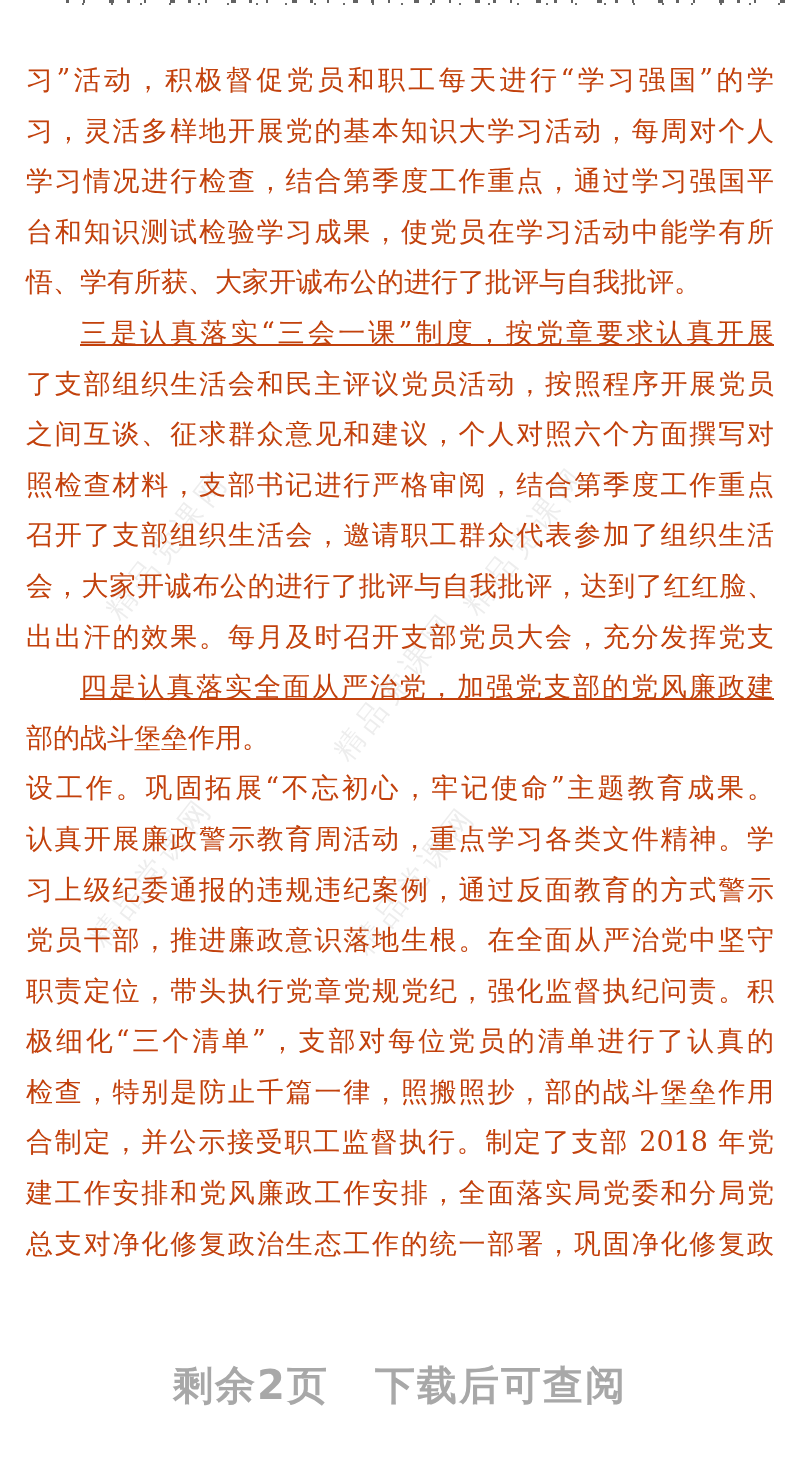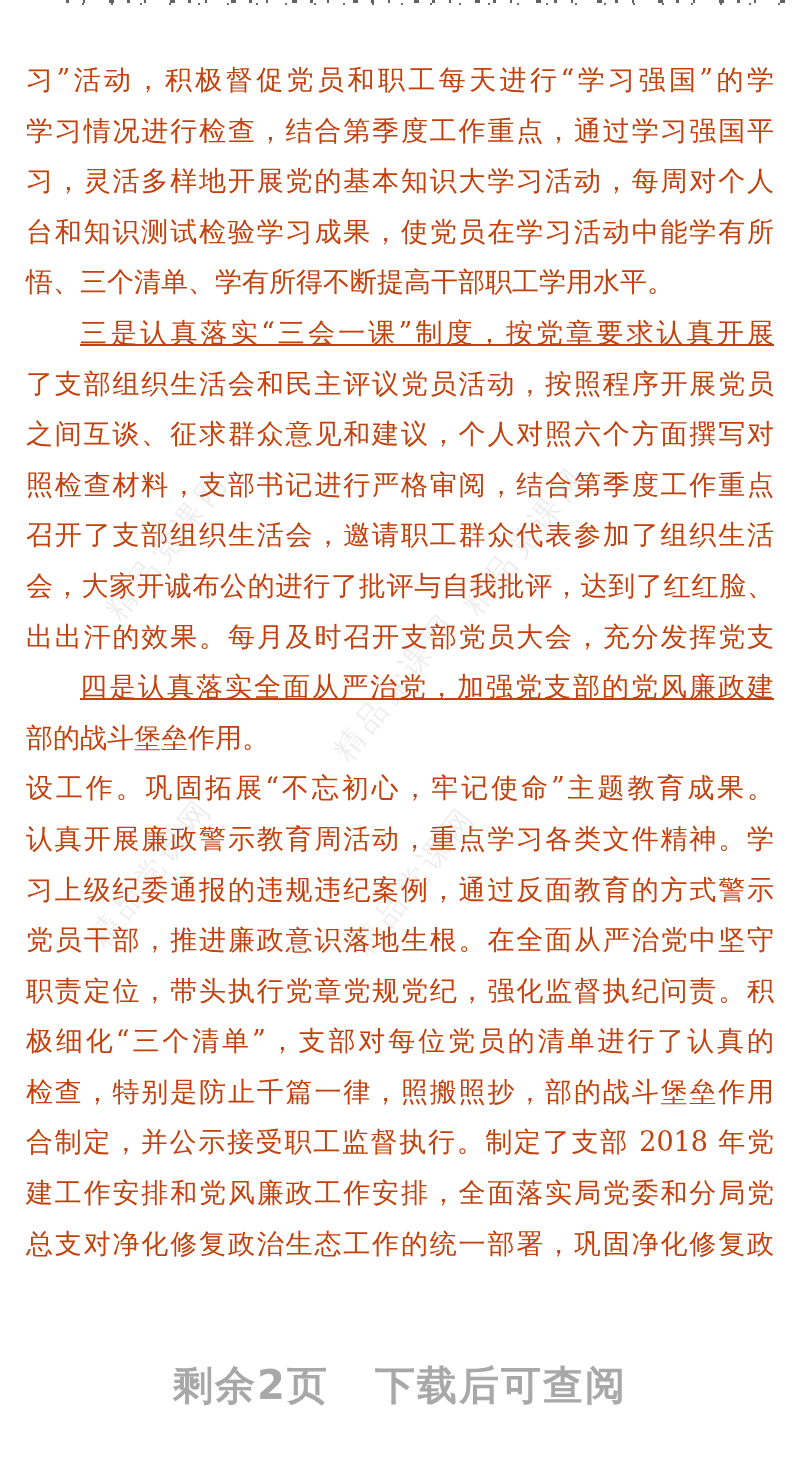--- a/index.html
+++ b/index.html
@@ -94,24 +94,24 @@
   <div class="watermark-layer">
       <span class="watermark" style="left: 168px; top: 545px; color: rgba(0, 0, 0, 0.07);">精品党课网</span>
       <span class="watermark" style="left: 525px; top: 540px; color: rgba(0, 0, 0, 0.07);">精品党课网</span>
       <span class="watermark" style="left: 396px; top: 686px; color: rgba(0, 0, 0, 0.07);">精品党课网</span>
       <span class="watermark" style="left: 152px; top: 872px; color: rgba(0, 0, 0, 0.07);">精品党课网</span>
       <span class="watermark" style="left: 415px; top: 880px; color: rgba(0, 0, 0, 0.07);">精品党课网</span>
     </div>
 
   <main class="doc-body" style="color: #c2410c;">
       <div class="line">习”活动，积极督促党员和职工每天进行“学习强国”的学</div>
+      <div class="line">习，灵活多样地开展党的基本知识大学习活动，每周对个人</div>
       <div class="line">学习情况进行检查，结合第季度工作重点，通过学习强国平</div>
-      <div class="line">习，灵活多样地开展党的基本知识大学习活动，每周对个人</div>
       <div class="line">台和知识测试检验学习成果，使党员在学习活动中能学有所</div>
-      <div class="line last">悟、三个清单、学有所得不断提高干部职工学用水平。</div>
+      <div class="line last">悟、学有所获、大家开诚布公的进行了批评与自我批评。</div>
       <div class="line indent">三是认真落实“三会一课”制度，按党章要求认真开展</div>
       <div class="line">了支部组织生活会和民主评议党员活动，按照程序开展党员</div>
       <div class="line">之间互谈、征求群众意见和建议，个人对照六个方面撰写对</div>
       <div class="line">照检查材料，支部书记进行严格审阅，结合第季度工作重点</div>
       <div class="line">召开了支部组织生活会，邀请职工群众代表参加了组织生活</div>
       <div class="line">会，大家开诚布公的进行了批评与自我批评，达到了红红脸、</div>
       <div class="line">出出汗的效果。每月及时召开支部党员大会，充分发挥党支</div>
       <div class="line indent">四是认真落实全面从严治党，加强党支部的党风廉政建</div>
       <div class="line last">部的战斗堡垒作用。</div>
       <div class="line">设工作。巩固拓展“不忘初心，牢记使命”主题教育成果。</div>

